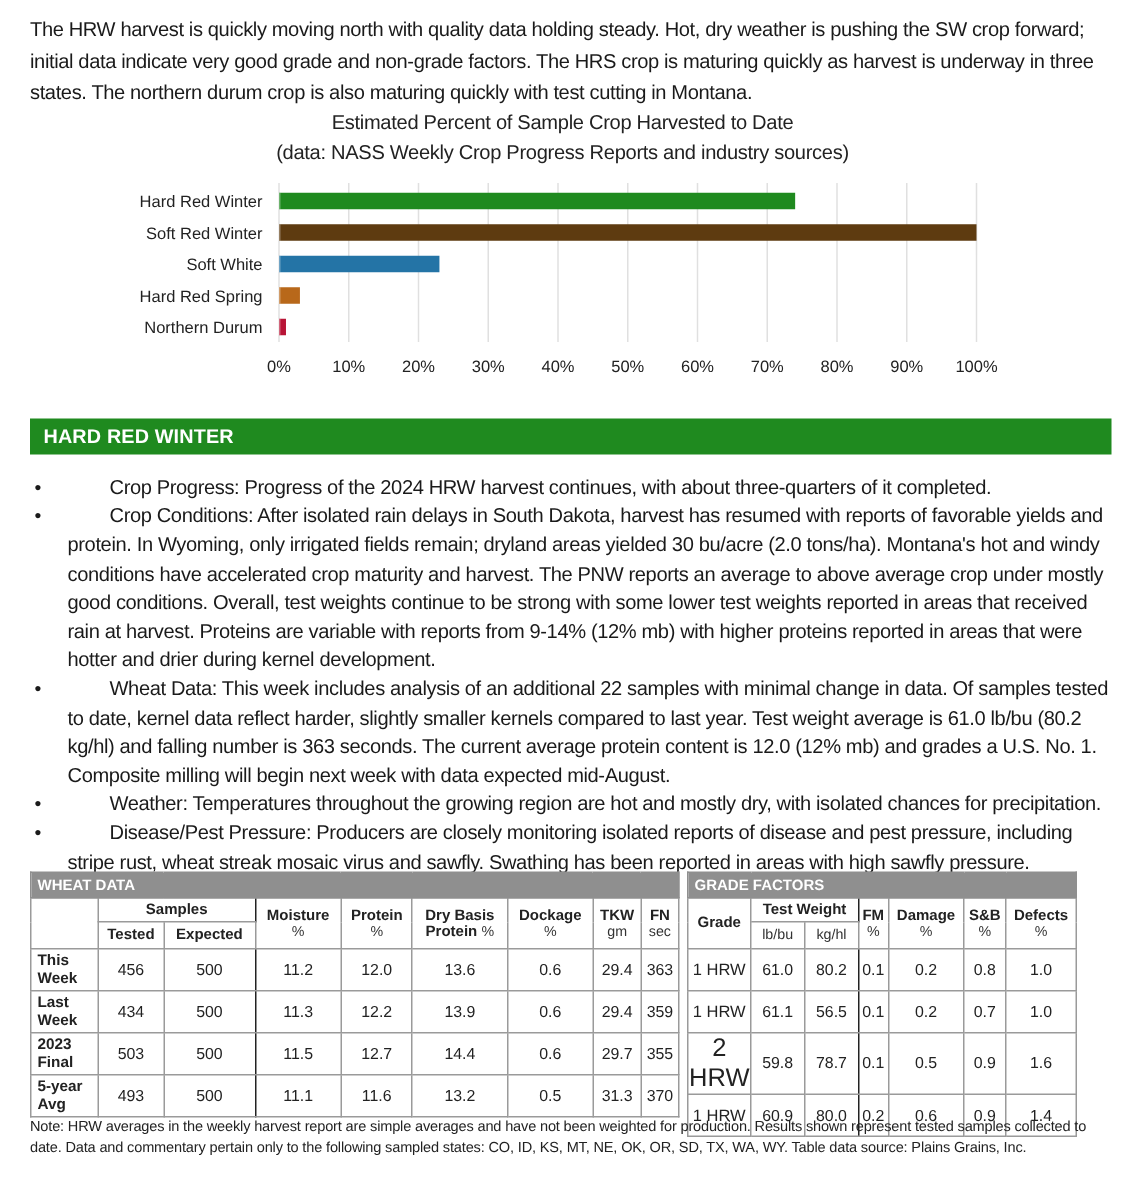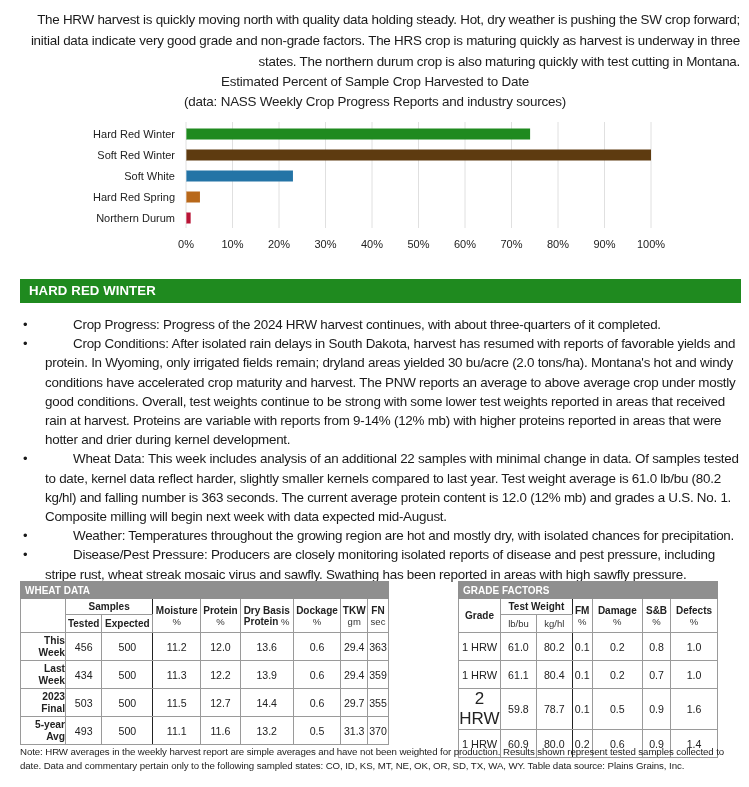--- a/index.html
+++ b/index.html
@@ -1,21 +1,21 @@
 <!DOCTYPE html>
 <html><head>
 <meta charset="utf-8">
 <style>
   * { box-sizing: border-box; margin: 0; padding: 0; }
   html, body { width: 749px; height: 787px; background: #ffffff; overflow: hidden; }
   body { font-family: "Liberation Sans", sans-serif; color: #1a1a1a; position: relative; }
 
   .intro {
     position: absolute; left: 20px; top: 9px; width: 720px;
-    font-size: 13.4px; line-height: 21px; letter-spacing: -0.25px; text-align: right;
+    font-size: 13.4px; line-height: 21px; letter-spacing: -0.25px;
   }
 
   .chart-title {
     position: absolute; left: 0; top: 72px; width: 800px; text-align: center;
     font-size: 13.4px; line-height: 20px; letter-spacing: -0.2px; color: #222;
   }
 
   #chart { position: absolute; left: 0; top: 118px; width: 749px; height: 140px; }
   #chart text { font-family: "Liberation Sans", sans-serif; }
   .cat-label { font-size: 11px; fill: #222; }
@@ -33,24 +33,24 @@
   }
   .bullets li { position: relative; padding-left: 25px; }
   .bullets li .dot { position: absolute; left: 3px; top: 0; font-size: 13px; }
   .bullets li b { font-weight: normal; margin-left: 28px; }
 
   table { border-collapse: collapse; position: absolute; font-family: "Liberation Sans", sans-serif; }
   table td, table th { border: 1px solid #9a9a9a; text-align: center; font-size: 10.6px; color: #222; }
   .tbl-head td { background: #8f8f8f; color: #fff; font-weight: bold; text-align: left; font-size: 10px; padding-left: 4px; height: 17px; border-color: #8f8f8f; }
   .hdr { font-weight: bold; font-size: 10px; }
   .unit { font-weight: normal; font-size: 9.5px; color: #333; }
-  .rowlab { font-weight: bold; text-align: right; padding-left: 4px; font-size: 10.2px; line-height: 12px; margin-left: 24px; }
+  .rowlab { font-weight: bold; text-align: left; padding-left: 4px; font-size: 10.2px; line-height: 12px; margin-left: 24px; }
   .thick-r { border-right: 1.5px solid #222 !important; }
 
-  #wheat-table { left: 20px; top: 581px; width: 369px; }
+  #wheat-table { left: 20px; top: 581px; width: 433px; }
   #grade-table { left: 458px; top: 581px; width: 260px; }
   .data-row td { height: 28px; }
 
   .note {
     position: absolute; left: 20px; top: 745px; width: 720px;
     font-size: 9.7px; line-height: 13.5px; color: #222; letter-spacing: -0.1px;
   }
 </style>
 </head>
 <body>
@@ -254,21 +254,21 @@
         <td>61.0</td>
         <td class="thick-r">80.2</td>
         <td>0.1</td>
         <td>0.2</td>
         <td>0.8</td>
         <td>1.0</td>
       </tr>
       <tr class="data-row">
         <td style="font-size: 11px;">1 HRW</td>
         <td>61.1</td>
-        <td class="thick-r">80.4</td>
+        <td class="thick-r">56.5</td>
         <td>0.1</td>
         <td>0.2</td>
         <td>0.7</td>
         <td>1.0</td>
       </tr>
       <tr class="data-row">
         <td style="font-size: 17px;">2 HRW</td>
         <td>59.8</td>
         <td class="thick-r">78.7</td>
         <td>0.1</td>

